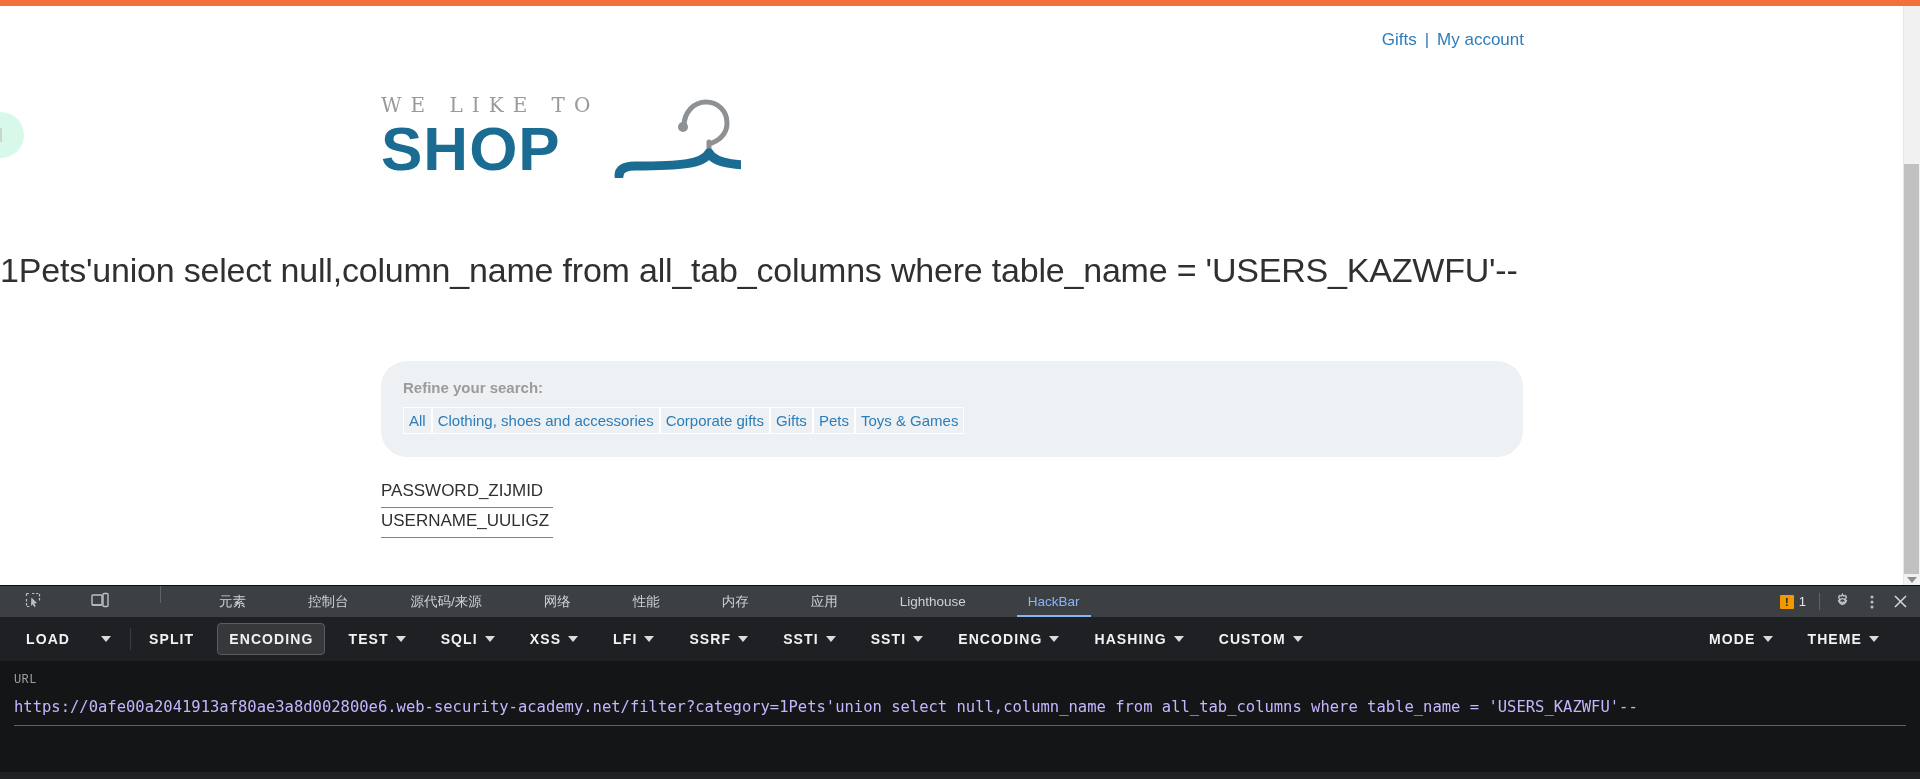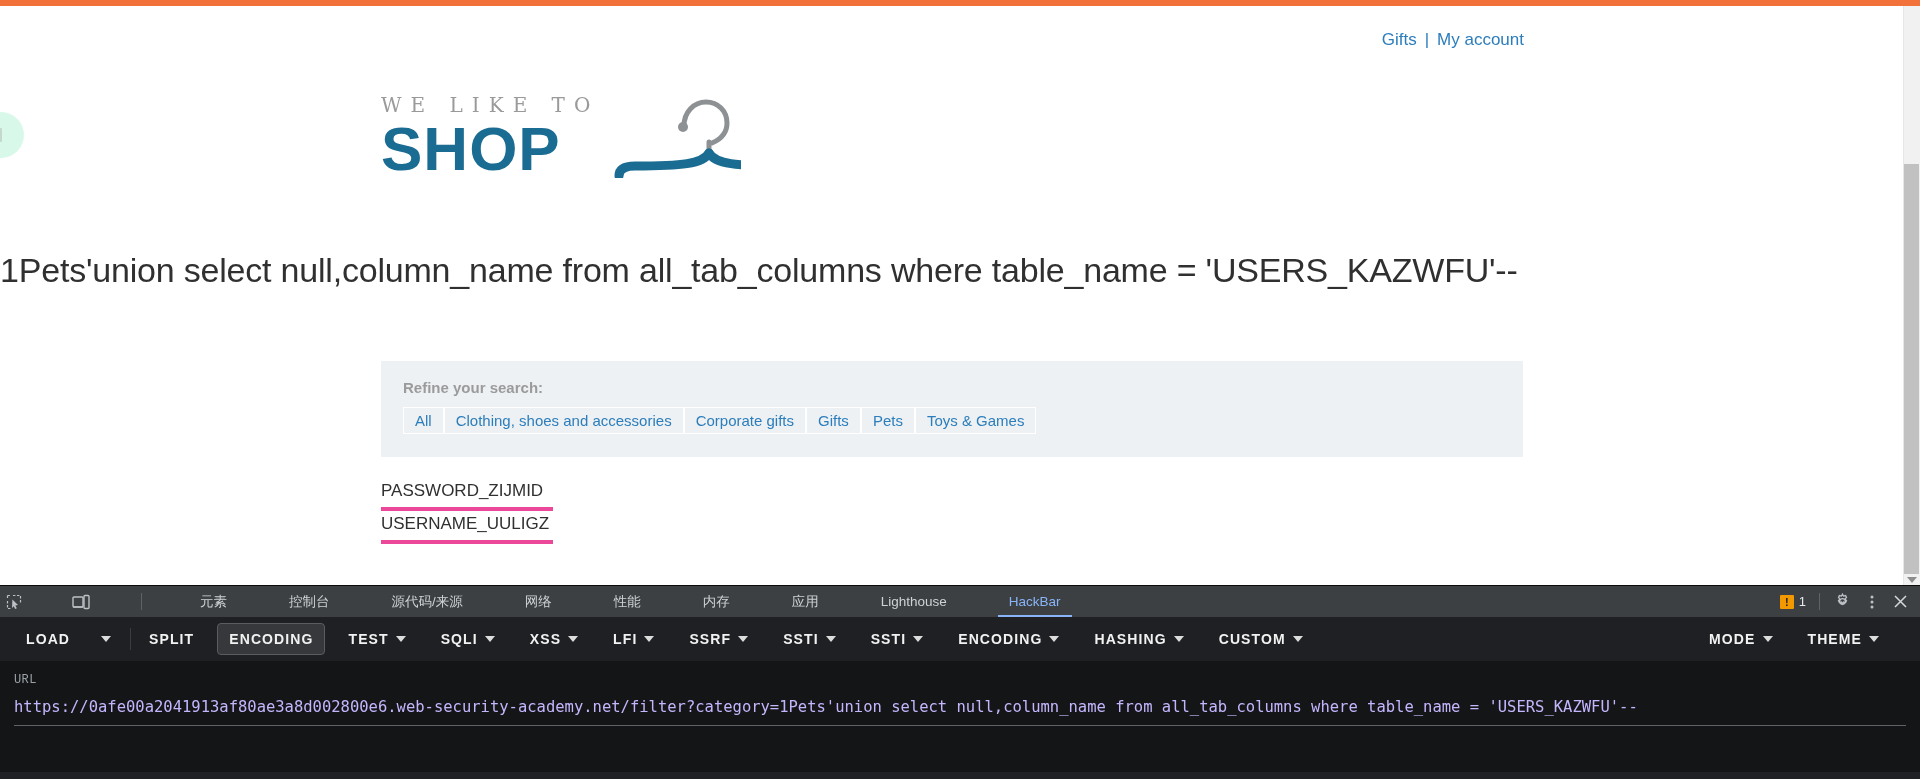--- a/index.html
+++ b/index.html
@@ -142,72 +142,73 @@
 
   
   .refine {
     position: absolute;
     left: 381px;
     top: 361px;
     width: 1142px;
     height: 96px;
     background: #edf1f3;
     padding: 18px 22px;
+    border-radius: 26px;
   }
   .refine-label {
     font-size: 15px;
     font-weight: bold;
     color: #9b9b9b;
     margin-bottom: 11px;
   }
   .filter-row { display: flex; gap: 0; }
   .filter-link {
     display: inline-block;
     border: 1px solid #ffffff;
     background: transparent;
     color: #2c7dbb;
     font-size: 15px;
-    padding: 4px 11px;
+    padding: 4px 5px;
     text-decoration: none;
     cursor: pointer;
     white-space: nowrap;
   }
 
   
   .results {
     position: absolute;
     left: 381px;
     top: 478px;
     width: 172px;
   }
   .result-item {
     font-size: 17px;
     color: #303030;
     padding: 3px 0 6px 0;
-    border-bottom: 4px solid #ec4899;
+    border-bottom: 1px solid #ec4899;
     white-space: nowrap;
   }
 
   
   .devtools {
     position: absolute;
     left: 0;
     top: 585px;
     width: 1920px;
     height: 194px;
     background: #202124;
     border-top: 1px solid #0b0b0c;
   }
   .dt-tabbar {
     position: relative;
     height: 31px;
     background: #3c4043;
     display: flex;
-    align-items: center;
-    padding-left: 0;
+    align-items: flex-start;
+    padding-left: 19px;
     gap: 40px;
   }
   .dt-icon-btn {
     width: 27px; height: 27px;
     display: flex; align-items: center; justify-content: center;
     cursor: pointer;
     color: #bdc1c6;
   }
   .dt-divider {
     width: 1px; height: 17px;

